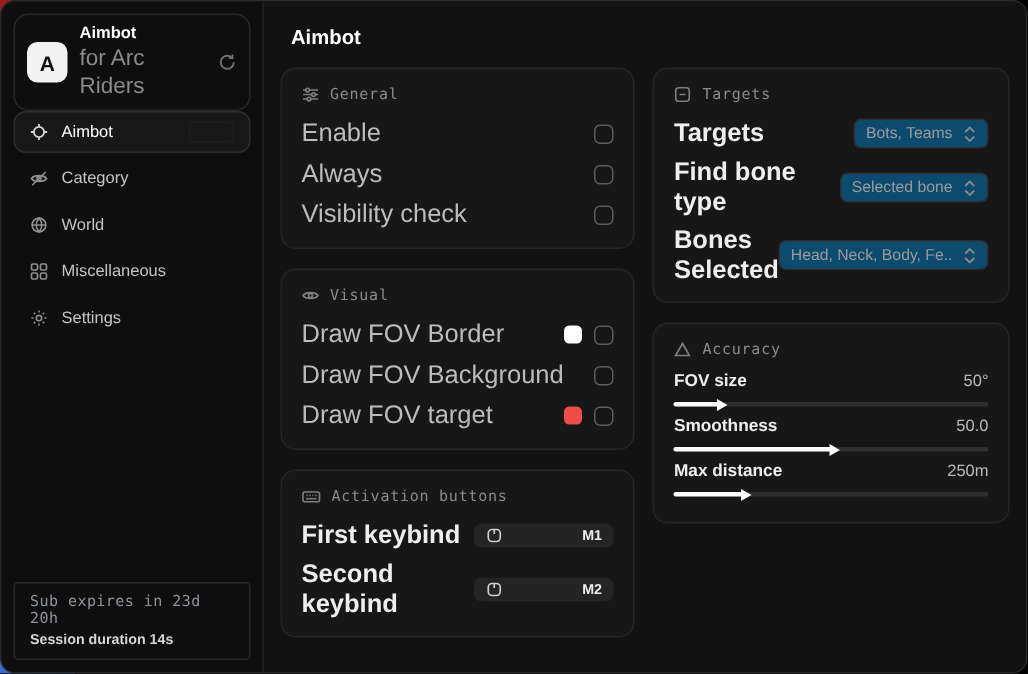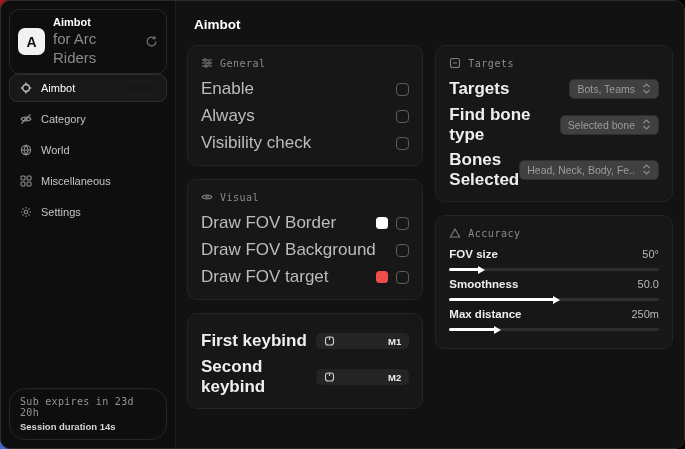--- a/index.html
+++ b/index.html
@@ -25,40 +25,40 @@
   .brand-refresh { color:#6f6f6f; display:flex; }
   .cat-label { color:#6f6f6f; font-size:9.5px; margin:14px 6px 8px; }
   .nav { display:flex; flex-direction:column; gap:3px; }
   .nav-item { display:flex; align-items:center; gap:9px; height:28px; padding:0 10px;
     border-radius:8px; border:1px solid transparent; color:#c4c4c4; font-size:11px; cursor:pointer; }
   .nav-item .nicon { display:flex; color:#8f8f8f; }
   .nav-item.selected { background:#181818; border-color:#2e2e2e; color:#ffffff; }
   .nav-item.selected .nicon { color:#d8d8d8; }
   .nav-kb { margin-left:auto; width:30px; height:14px; border:1px solid #242424; border-radius:4px; opacity:.55; }
   .spacer { flex:1; }
-  .subbox { border:1px solid #272727; border-radius:16px; padding:7px 10px; }
+  .subbox { border:1px solid #272727; border-radius:3px; padding:7px 10px; }
   .subline1 { font-family:"DejaVu Sans Mono", monospace; font-size:10px; color:#8f959b; letter-spacing:.3px; }
   .subline2 { font-size:9.5px; color:#d6d6d6; font-weight:bold; margin-top:3px; }
 
   
   .main { flex:1; background:#121212; padding:13px 11px; overflow:hidden; }
   .page-title { color:#ffffff; font-size:13.5px; font-weight:bold; margin:3px 0 13px 7px; }
   .cols { display:flex; gap:12px; align-items:flex-start; }
   .col { display:flex; flex-direction:column; gap:13px; width:238px; }
   .card { background:#171717; border:1px solid #242424; border-radius:10px; padding:11px 13px; }
   .card-head { display:flex; align-items:flex-end; gap:7px; color:#8a8a8a;
     font-family:"DejaVu Sans Mono", monospace; font-size:10px; letter-spacing:.5px; margin-bottom:9px; }
   .card-head .cicon { display:flex; color:#7e7e7e; }
   .row { display:flex; align-items:center; justify-content:space-between; min-height:22px; margin-top:5px; }
   .row-label { color:#bcbcbc; font-size:17px; }
   .row-label.strong { color:#eeeeee; font-weight:bold; }
   .row-right { display:flex; align-items:center; gap:8px; }
   .checkbox { width:13px; height:13px; border:1.5px solid #5d5d5d; border-radius:4px; background:transparent; cursor:pointer; }
   .swatch { width:12px; height:12px; border-radius:3.5px; cursor:pointer; }
-  .dropdown { display:flex; align-items:flex-start; gap:7px; background:#404040; border:1px solid #2e2e2e;
+  .dropdown { display:flex; align-items:flex-end; gap:7px; background:#0c4a6e; border:1px solid #2e2e2e;
     border-radius:5px; padding:3px 7px; cursor:pointer; }
   .dropdown .dval { color:#9b9b9b; font-size:10.5px; white-space:nowrap; }
   .dropdown .dicon { display:flex; color:#8a8a8a; }
   .kbadge { display:flex; align-items:center; gap:5px; background:#242424; border-radius:5px;
     padding:2.5px 8px; cursor:pointer; }
   .kbadge .kicon { display:flex; color:#cfcfcf; }
   .kbadge .ktext { color:#eeeeee; font-size:9.5px; font-weight:bold;padding-left:48px; }
   .slider-group { margin-top:7px; }
   .slider-row { display:flex; align-items:center; justify-content:space-between; }
   .slider-label { color:#eeeeee; font-size:11.5px; font-weight:bold; }
@@ -212,20 +212,29 @@
             <div class="row">
               <span class="row-label">Draw FOV target</span>
               <span class="row-right">
                 <span class="swatch" style="background: rgb(238, 77, 74);"></span>
                 <span class="checkbox"></span>
               </span>
             </div>
           </div>
 
           <div class="card">
+            <div class="card-head">
+              <span class="cicon">
+                <svg width="13" height="12" viewBox="0 0 13 12" fill="none" stroke="currentColor" stroke-width="1.1">
+                  <rect x="1" y="3" width="11" height="6.5" rx="1.2"></rect>
+                    <path d="M3 7.5h7M3.2 5.2h.8M5.2 5.2h.8M7.2 5.2h.8M9.2 5.2h.8"></path>
+                </svg>
+              </span>
+              <span>Activation buttons</span>
+            </div>
             <div class="row">
               <span class="row-label strong">First keybind</span>
               <span class="kbadge">
                 <span class="kicon">
                   <svg width="11" height="10" viewBox="0 0 11 10" fill="none" stroke="currentColor" stroke-width="1.1">
                     <rect x="1.5" y="1" width="8" height="8" rx="2.6"></rect>
                       <path d="M5.5 1v3"></path>
                   </svg>
                 </span>
                 <span class="ktext">M1</span>

